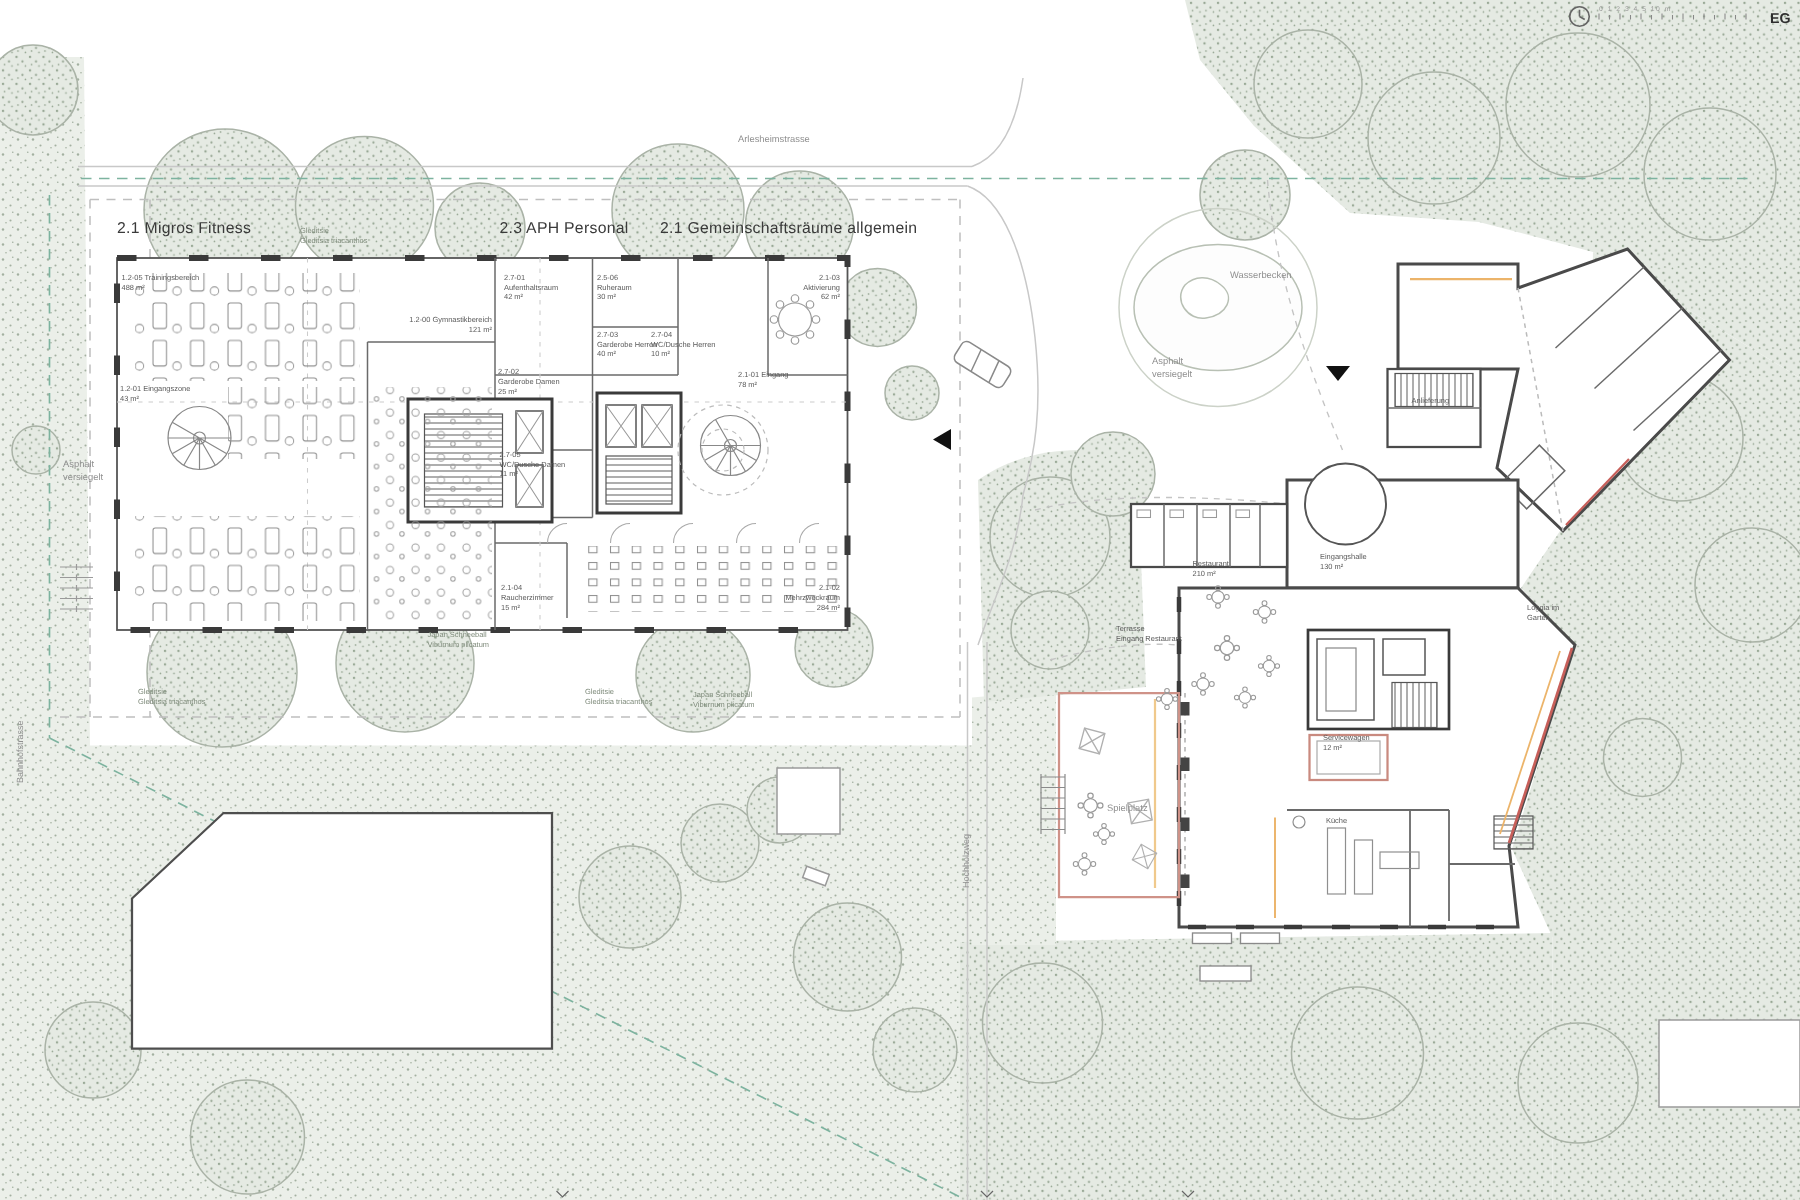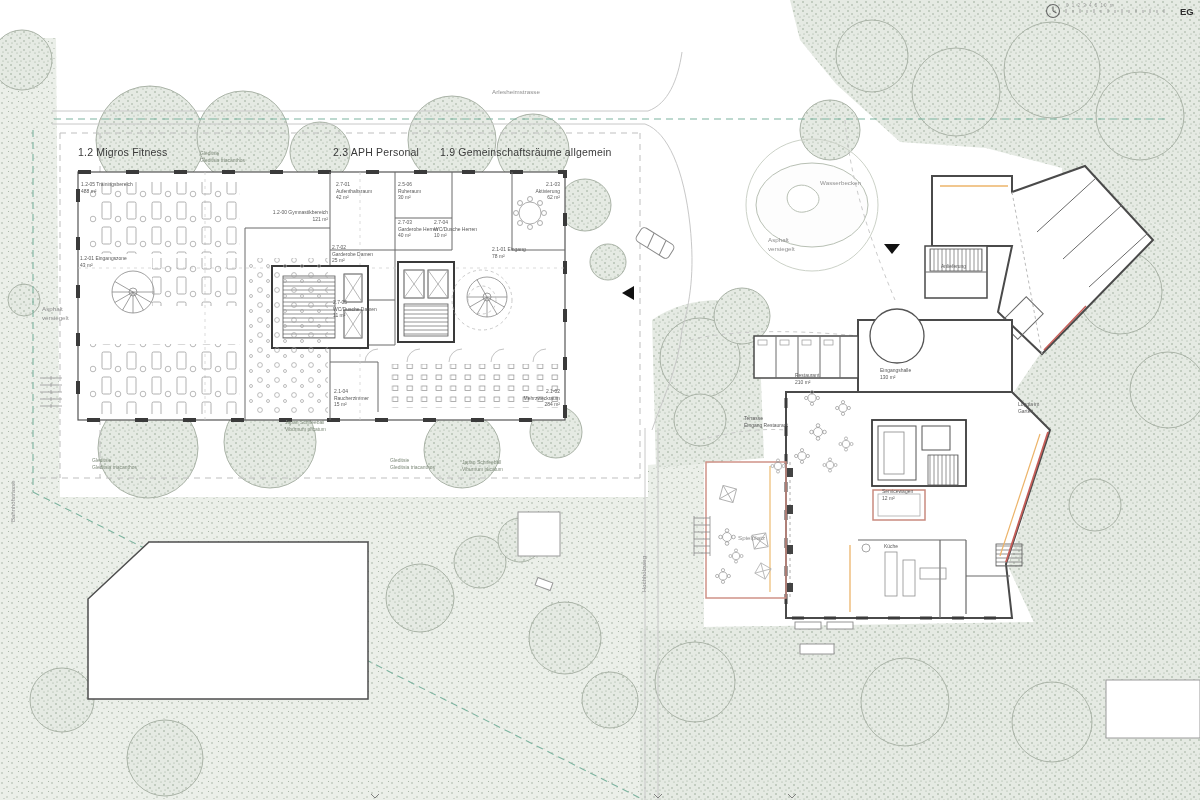--- a/index.html
+++ b/index.html
@@ -358,23 +358,23 @@
     <circle cx="1053" cy="11" r="6.5"></circle>
         <path d="M1053,11 L1053,6.5 M1053,11 L1056.5,13"></path>
   </g>
   <g>
     <path d="M1066,9v4M1073,10v3M1080,9v4M1087,10v3M1094,9v4M1101,10v3M1108,9v4M1115,10v3M1122,9v4M1129,10v3M1136,9v4M1143,10v3M1150,9v4M1157,10v3M1164,9v4" stroke="#888" stroke-width=".7" fill="none"></path>
     <text x="1066" y="7" font-size="4.5" fill="#999" letter-spacing="1">0 1 2 3 4 5 10 m</text>
   </g>
   <text x="1180" y="15" font-size="9.5" font-weight="bold" fill="#2e2e2e">EG</text>
 </svg>
 
-<div class="lbl s10" style="left:78px;top:146px">1.2 Migros Fitness</div>
+<div class="lbl s10" style="left:78px;top:146px">2.1 Migros Fitness</div>
 <div class="lbl s10" style="left:333px;top:146px">2.3 APH Personal</div>
-<div class="lbl s10" style="left:440px;top:146px">1.9 Gemeinschaftsräume allgemein</div>
+<div class="lbl s10" style="left:440px;top:146px">2.1 Gemeinschaftsräume allgemein</div>
 
 <div class="lbl s5" style="left:81px;top:182px">1.2-05 Trainingsbereich
 488 m²</div>
 <div class="lbl s5r" style="left:328px;top:210px">1.2-00 Gymnastikbereich
 121 m²</div>
 <div class="lbl s5" style="left:80px;top:256px">1.2-01 Eingangszone
 43 m²</div>
 <div class="lbl s5" style="left:336px;top:182px">2.7-01
 Aufenthaltsraum
 42 m²</div>

